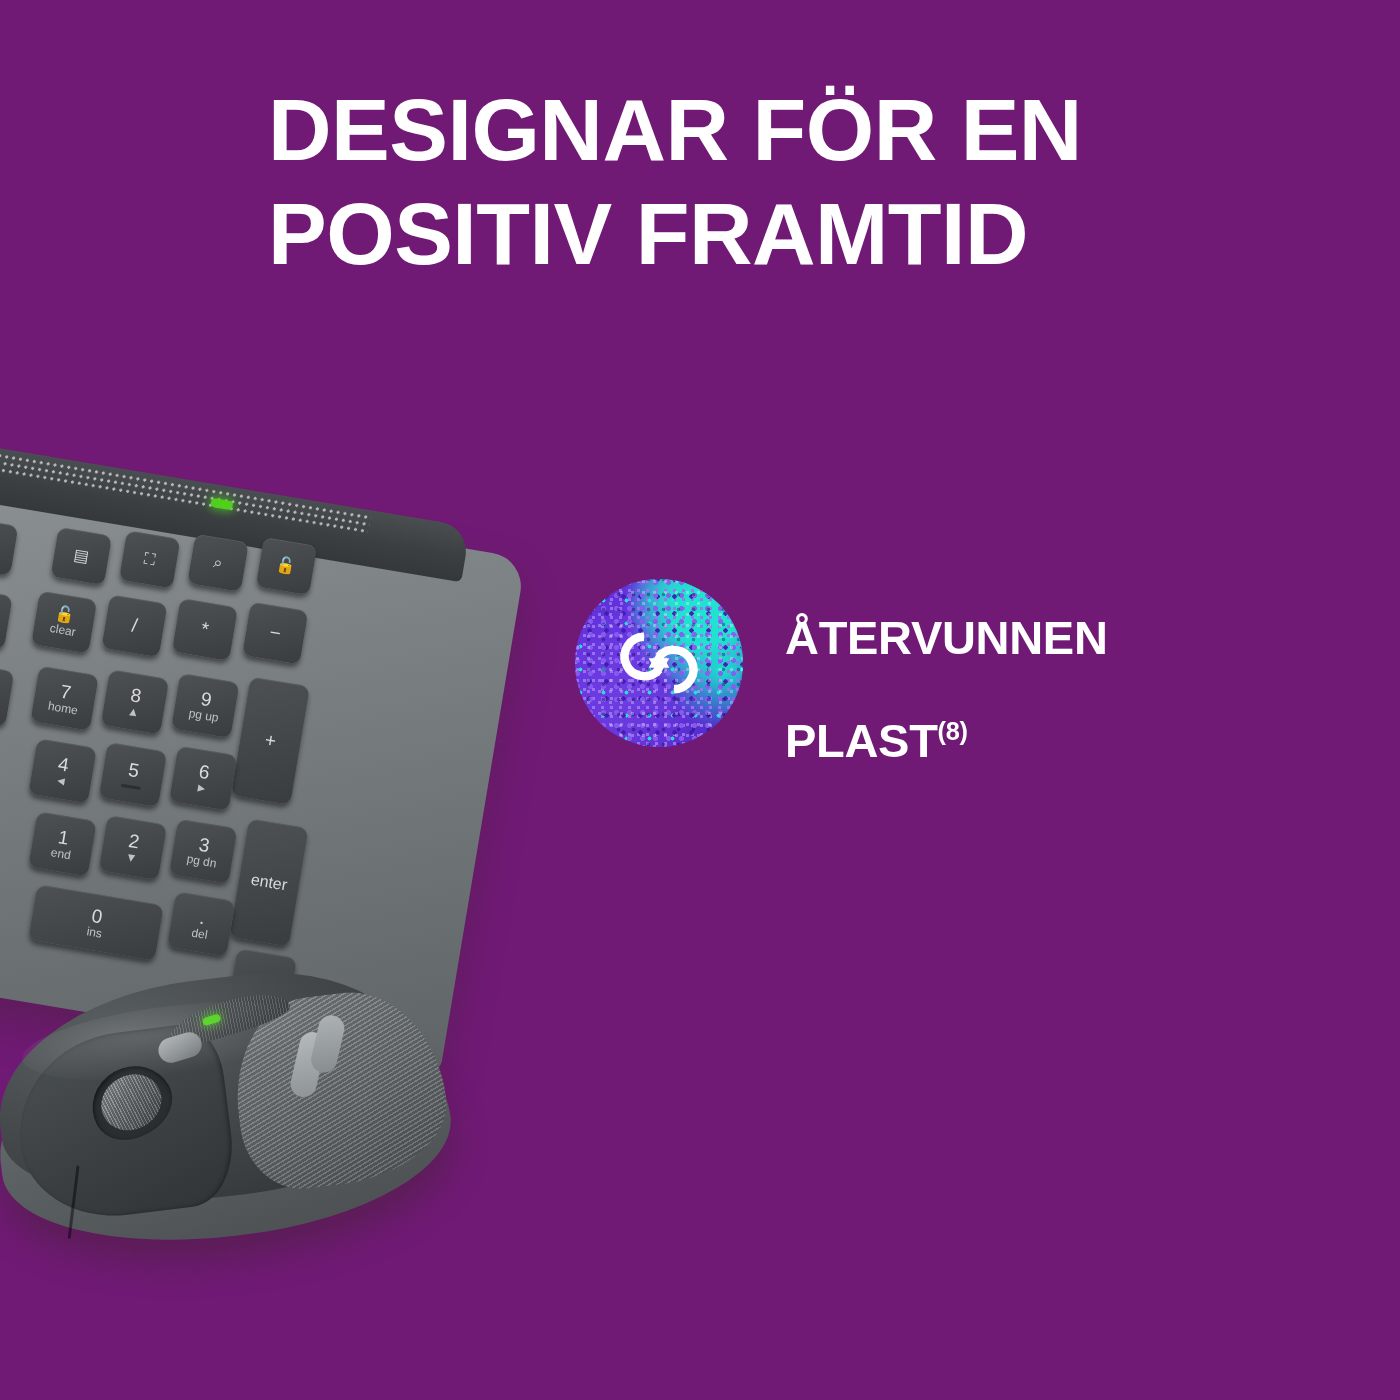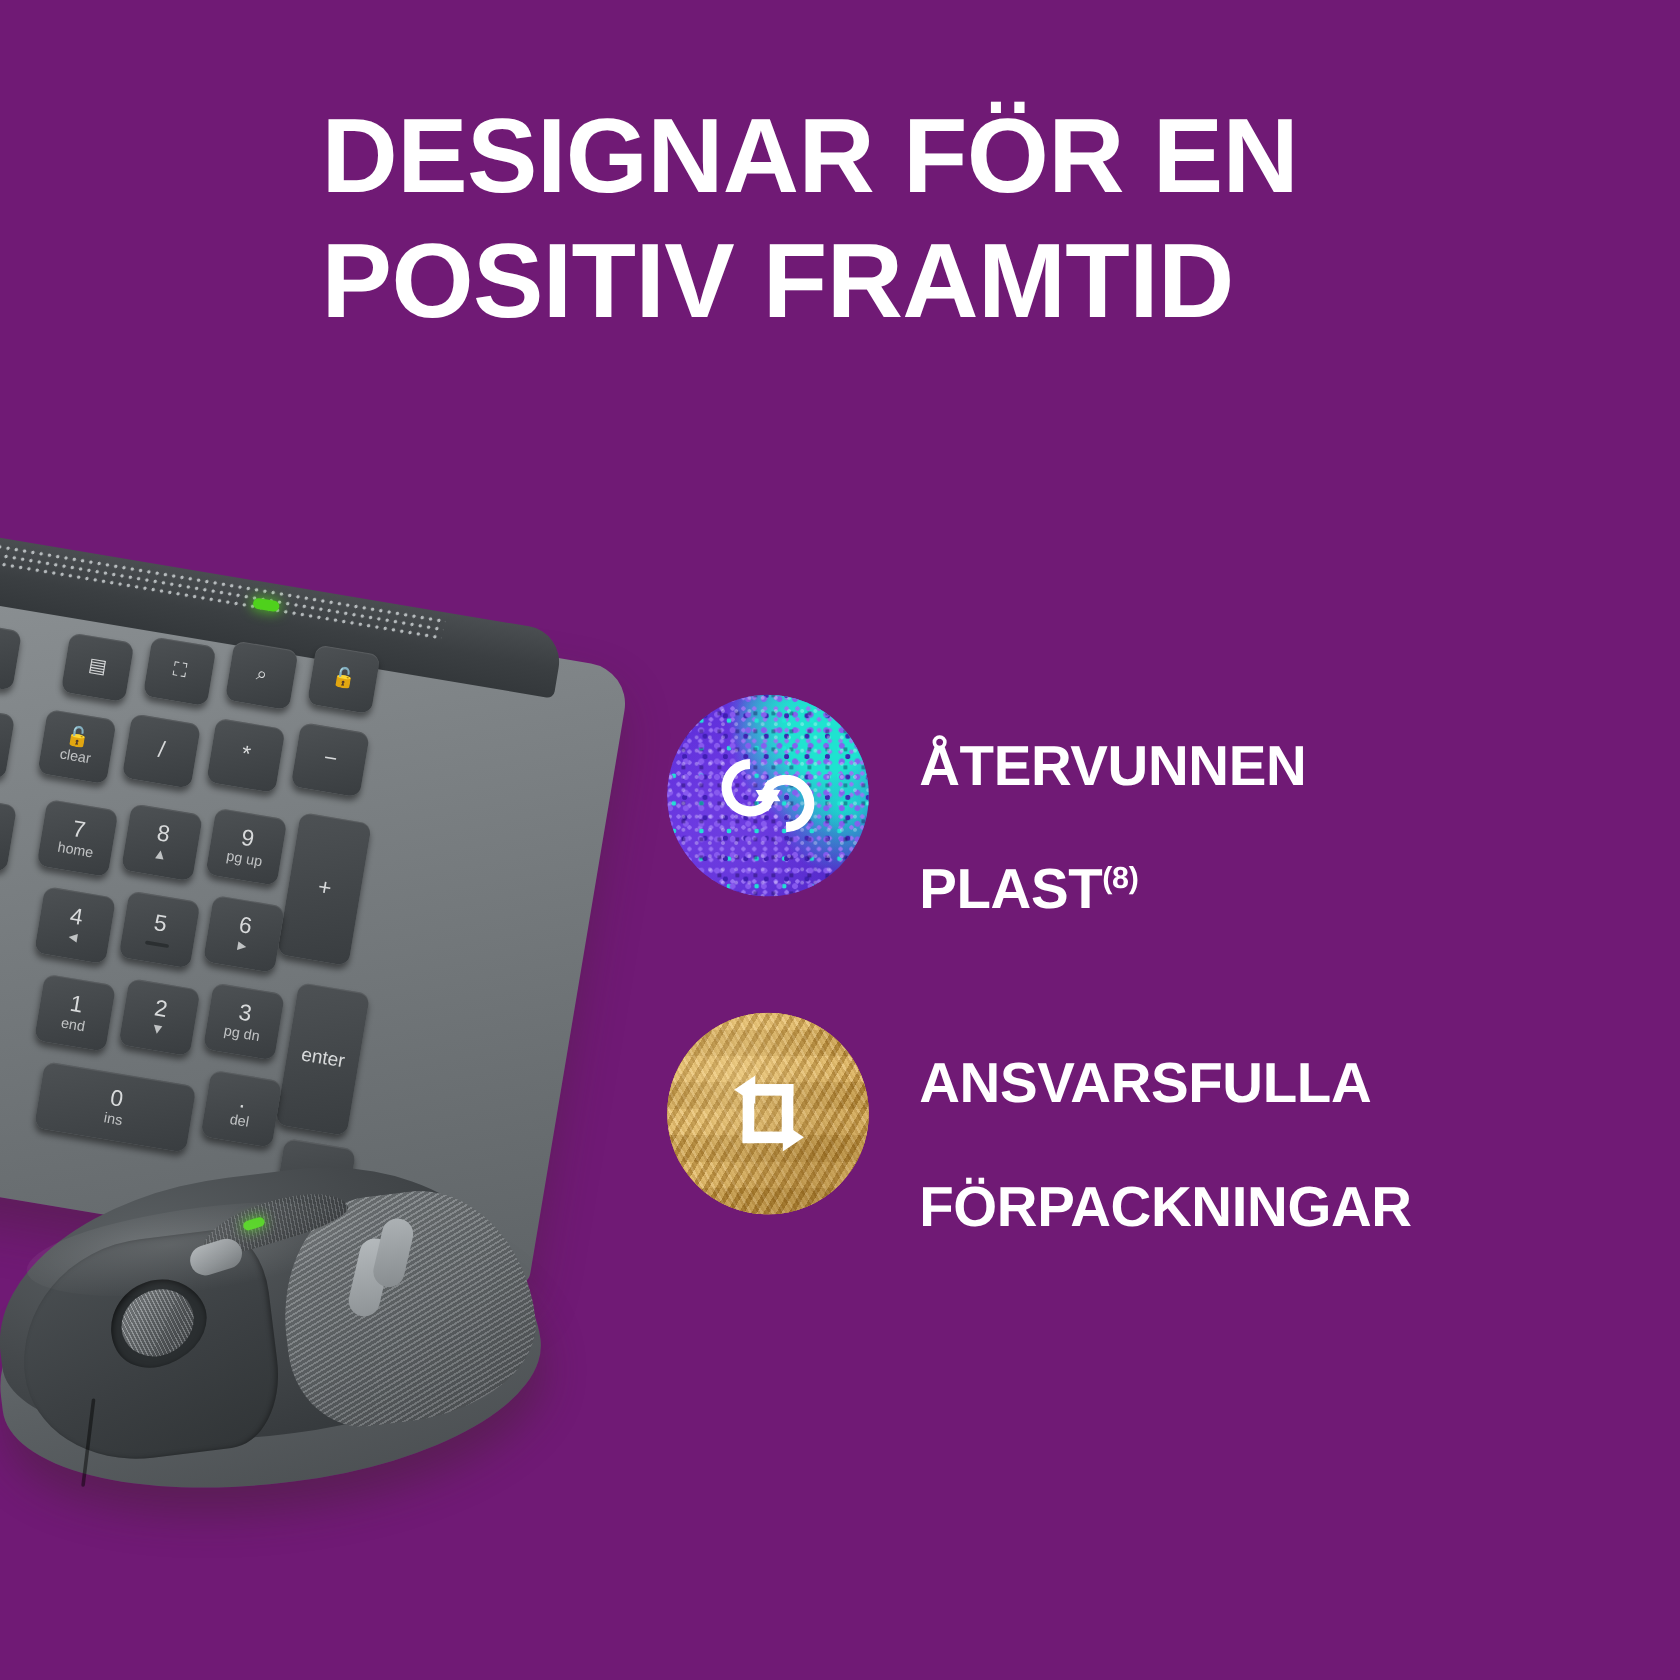--- a/index.html
+++ b/index.html
@@ -37,21 +37,21 @@
     font-size: 88px;
     line-height: 1.18;
     letter-spacing: -0.5px;
     text-align: left;
     white-space: pre-line;
   }
 
   
   .badges {
     position: absolute;
-    left: 556px;
+    left: 575px;
     top: 560px;
     width: 700px;
   }
   .badge-row {
     display: flex;
     align-items: center;
     gap: 42px;
     margin-bottom: 58px;
   }
   .badge-circle {
@@ -514,37 +514,16 @@
             <polygon points="50,36 61,55 39,55" fill="#ffffff"></polygon>
           </svg>
         </div>
       </div>
       <div class="badge-label">
         <span>ÅTERVUNNEN</span><br>
         <span>PLAST</span><span class="fn">(8)</span>
       </div>
     </div>
 
-    <div class="badge-row">
-      <div class="badge-circle">
-        <div class="cardboard"></div>
-        <div class="badge-icon">
-          <svg width="88" height="88" viewBox="0 0 100 100" aria-hidden="true">
-            <g fill="#ffffff">
-              <rect x="28" y="22" width="46" height="11"></rect>
-              <rect x="63" y="22" width="11" height="46"></rect>
-              <rect x="26" y="67" width="48" height="11"></rect>
-              <rect x="26" y="32" width="11" height="46"></rect>
-              <polygon points="18,27.5 38,14 38,41"></polygon>
-              <polygon points="84,72.5 64,86 64,59"></polygon>
-            </g>
-          </svg>
-        </div>
-      </div>
-      <div class="badge-label">
-        <span>ANSVARSFULLA</span><br>
-        <span>FÖRPACKNINGAR</span>
-      </div>
-    </div>
 
   </div>
 
 </div>
 
 </body></html>

